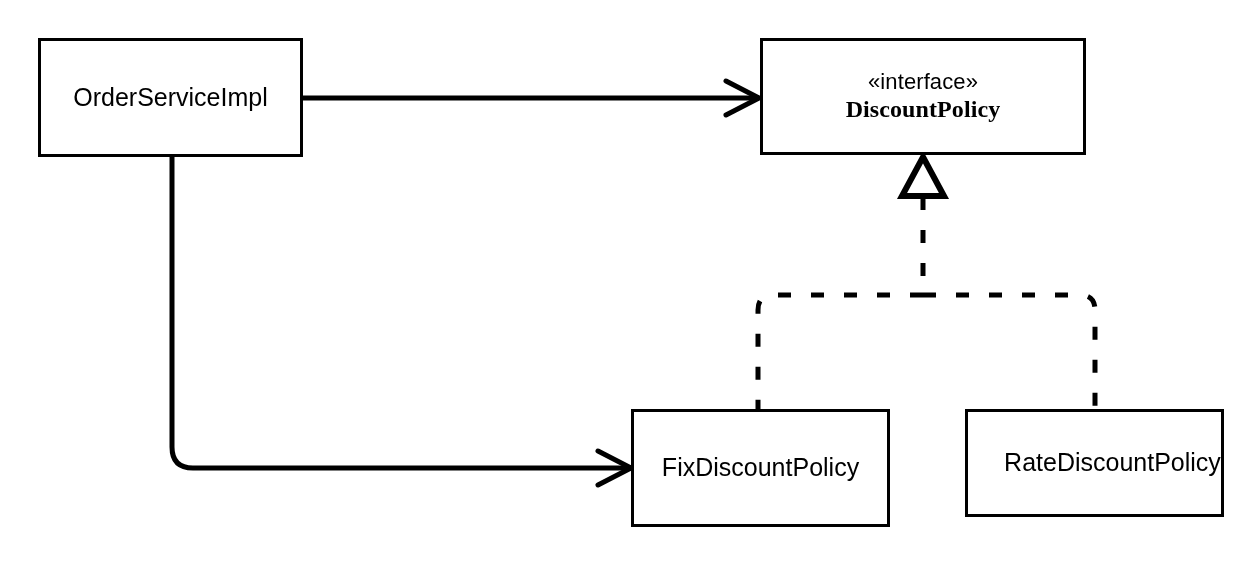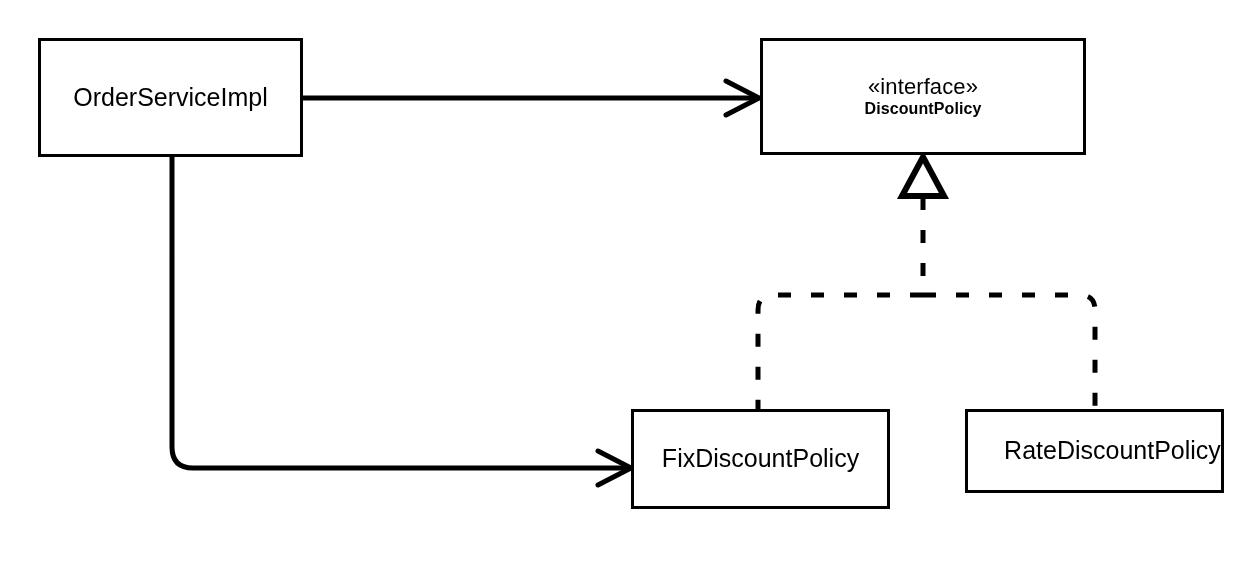--- a/index.html
+++ b/index.html
@@ -47,29 +47,30 @@
   .lbl-plain {
     font-size: 25px;
     font-weight: 400;
   }
   .lbl-stereotype {
     font-size: 22px;
     font-weight: 400;
     letter-spacing: 0.1px;
   }
   .lbl-bold {
-    font-size: 16px;
+    font-size: 24px;
     font-weight: bold;
     letter-spacing: 0.1px;
+    font-family: Liberation Serif, serif;
   }
   
   #box-order-service-impl { left: 38px;  top: 38px;  width: 265px; height: 119px; }
   #box-discount-policy    { left: 760px; top: 38px;  width: 326px; height: 117px; }
-  #box-fix-discount-policy{ left: 631px; top: 409px; width: 259px; height: 100px; }
-  #box-rate-discount-policy{left: 965px; top: 409px; width: 259px; height: 84px; padding-left: 36px; }
+  #box-fix-discount-policy{ left: 631px; top: 409px; width: 259px; height: 118px; }
+  #box-rate-discount-policy{left: 965px; top: 409px; width: 259px; height: 108px; padding-left: 36px; }
 </style>
 </head>
 <body>
 
 <div id="diagram-canvas">
 
   <svg id="diagram-svg" viewBox="0 0 1258 564" xmlns="http://www.w3.org/2000/svg">
 
     <g>
       <line x1="303" y1="98" x2="758" y2="98" stroke="#000000" stroke-width="5" stroke-linecap="butt"></line>

